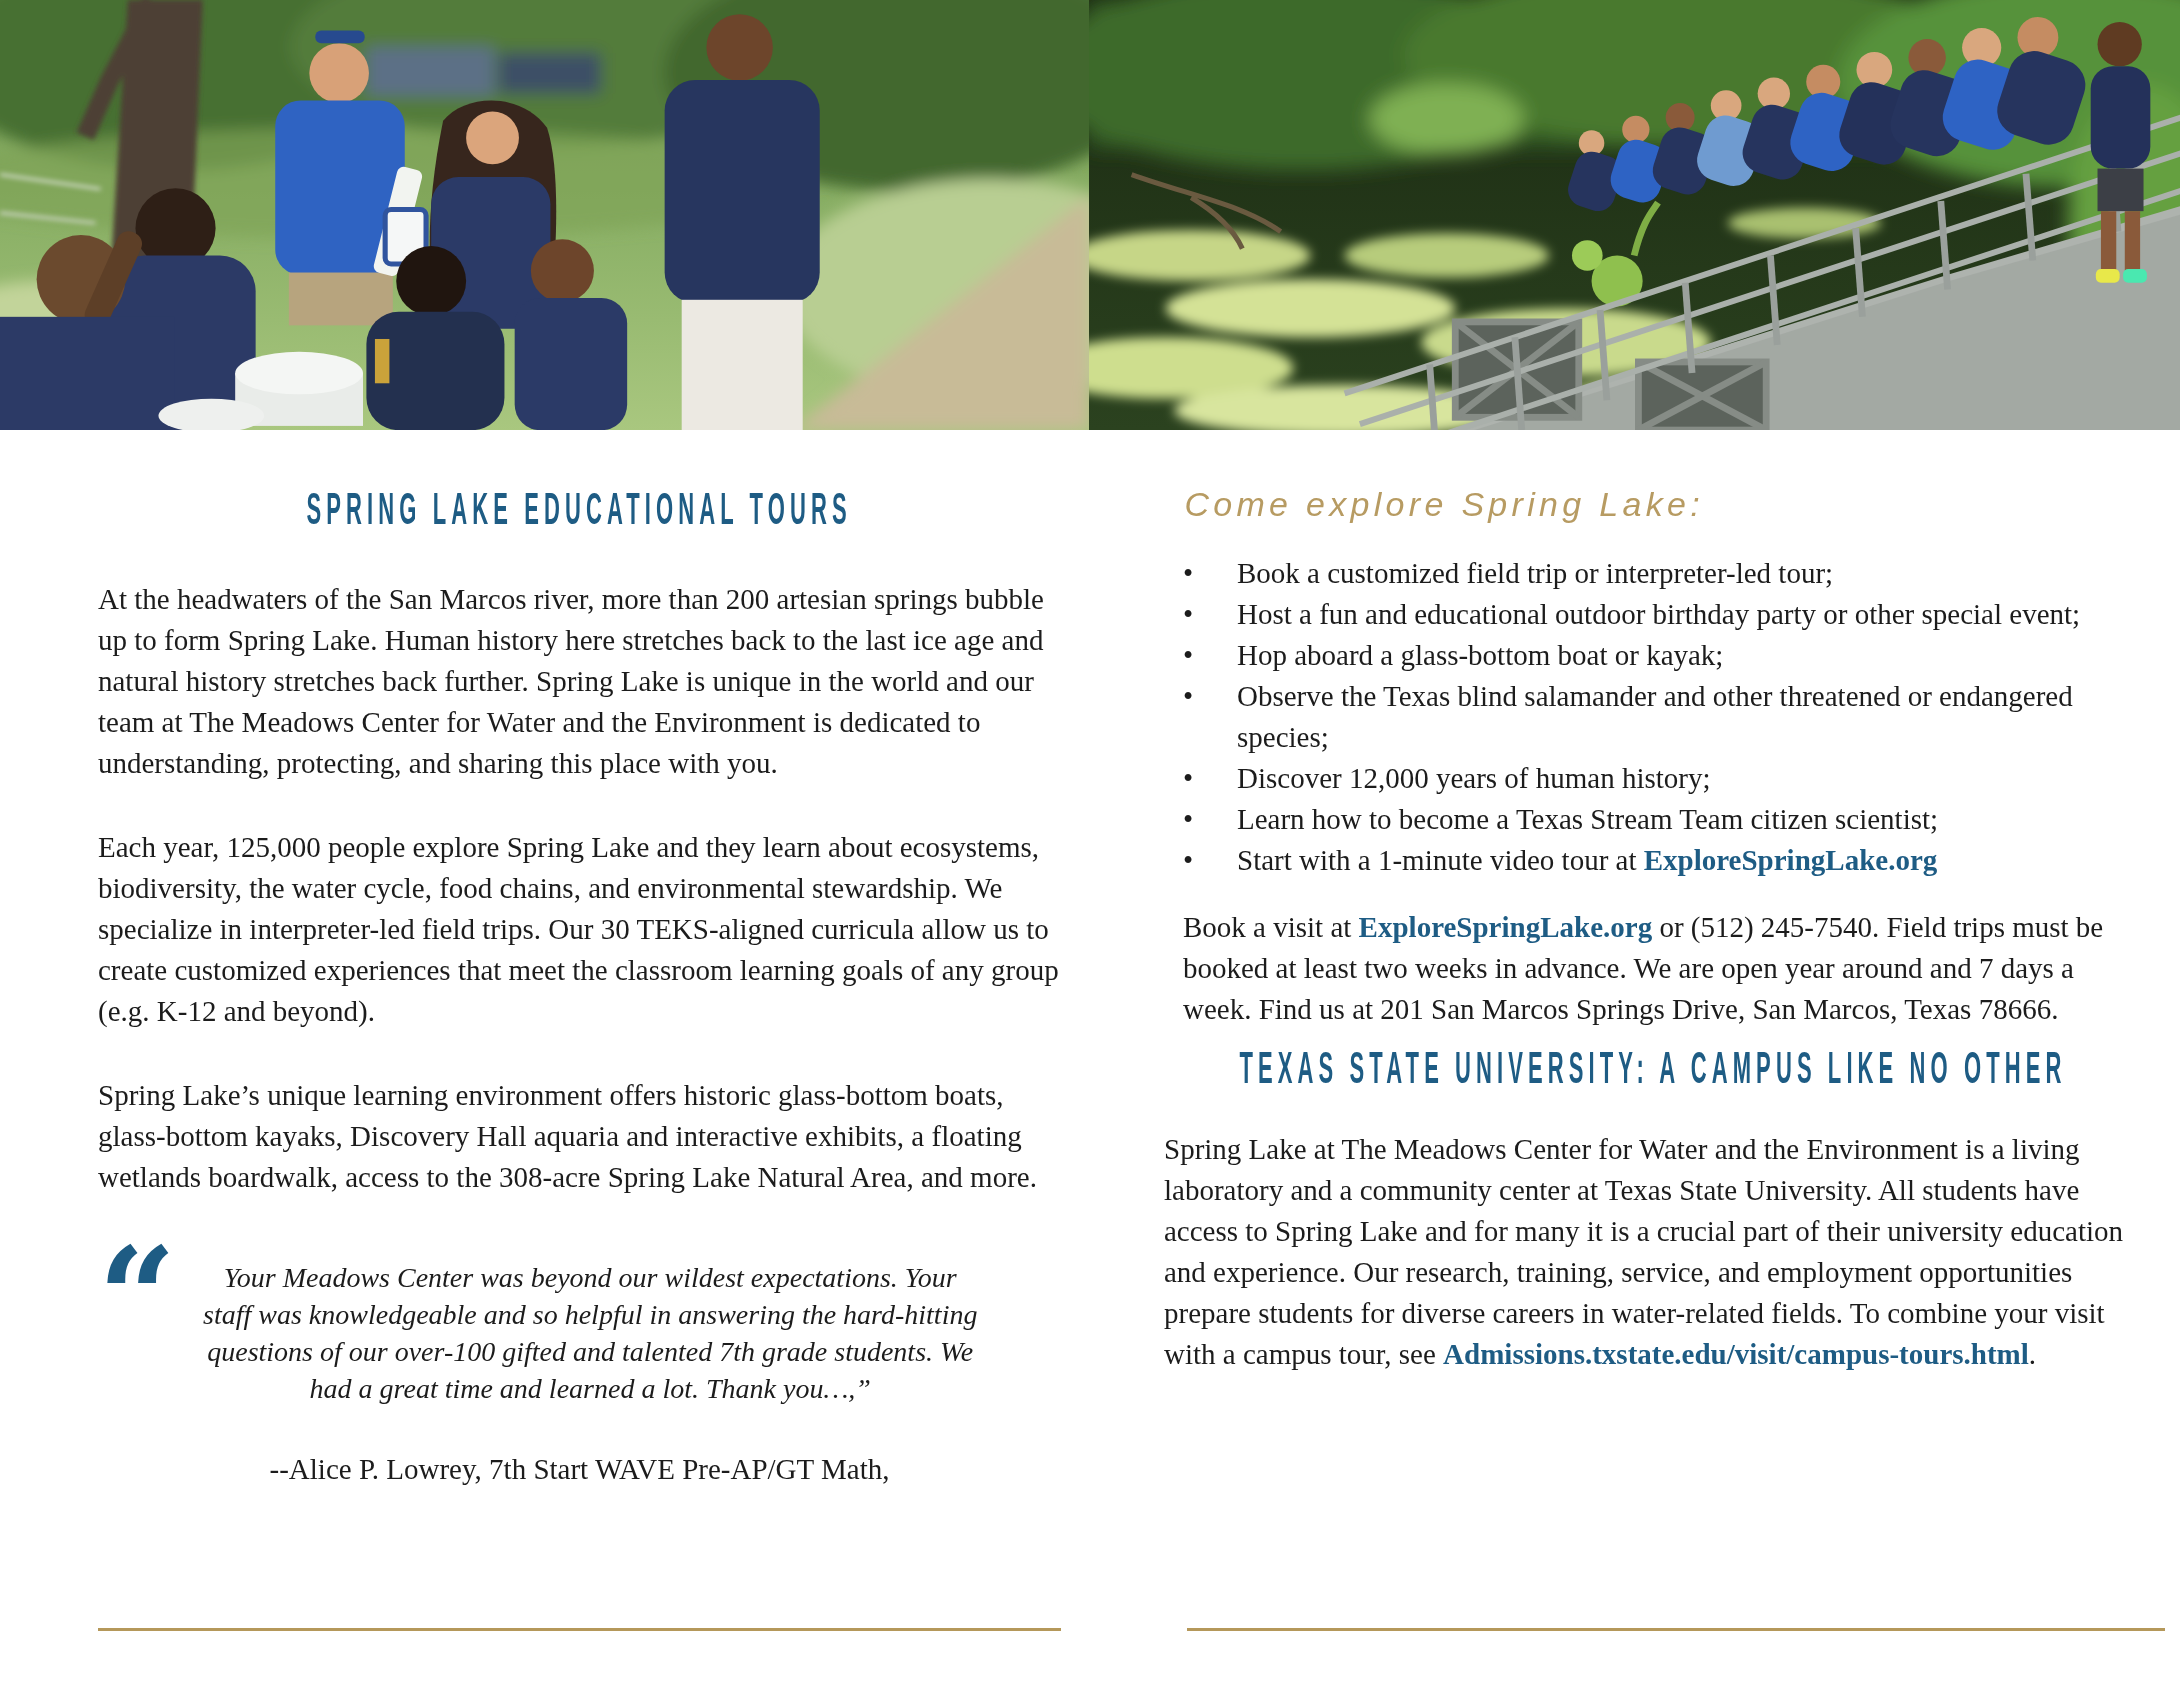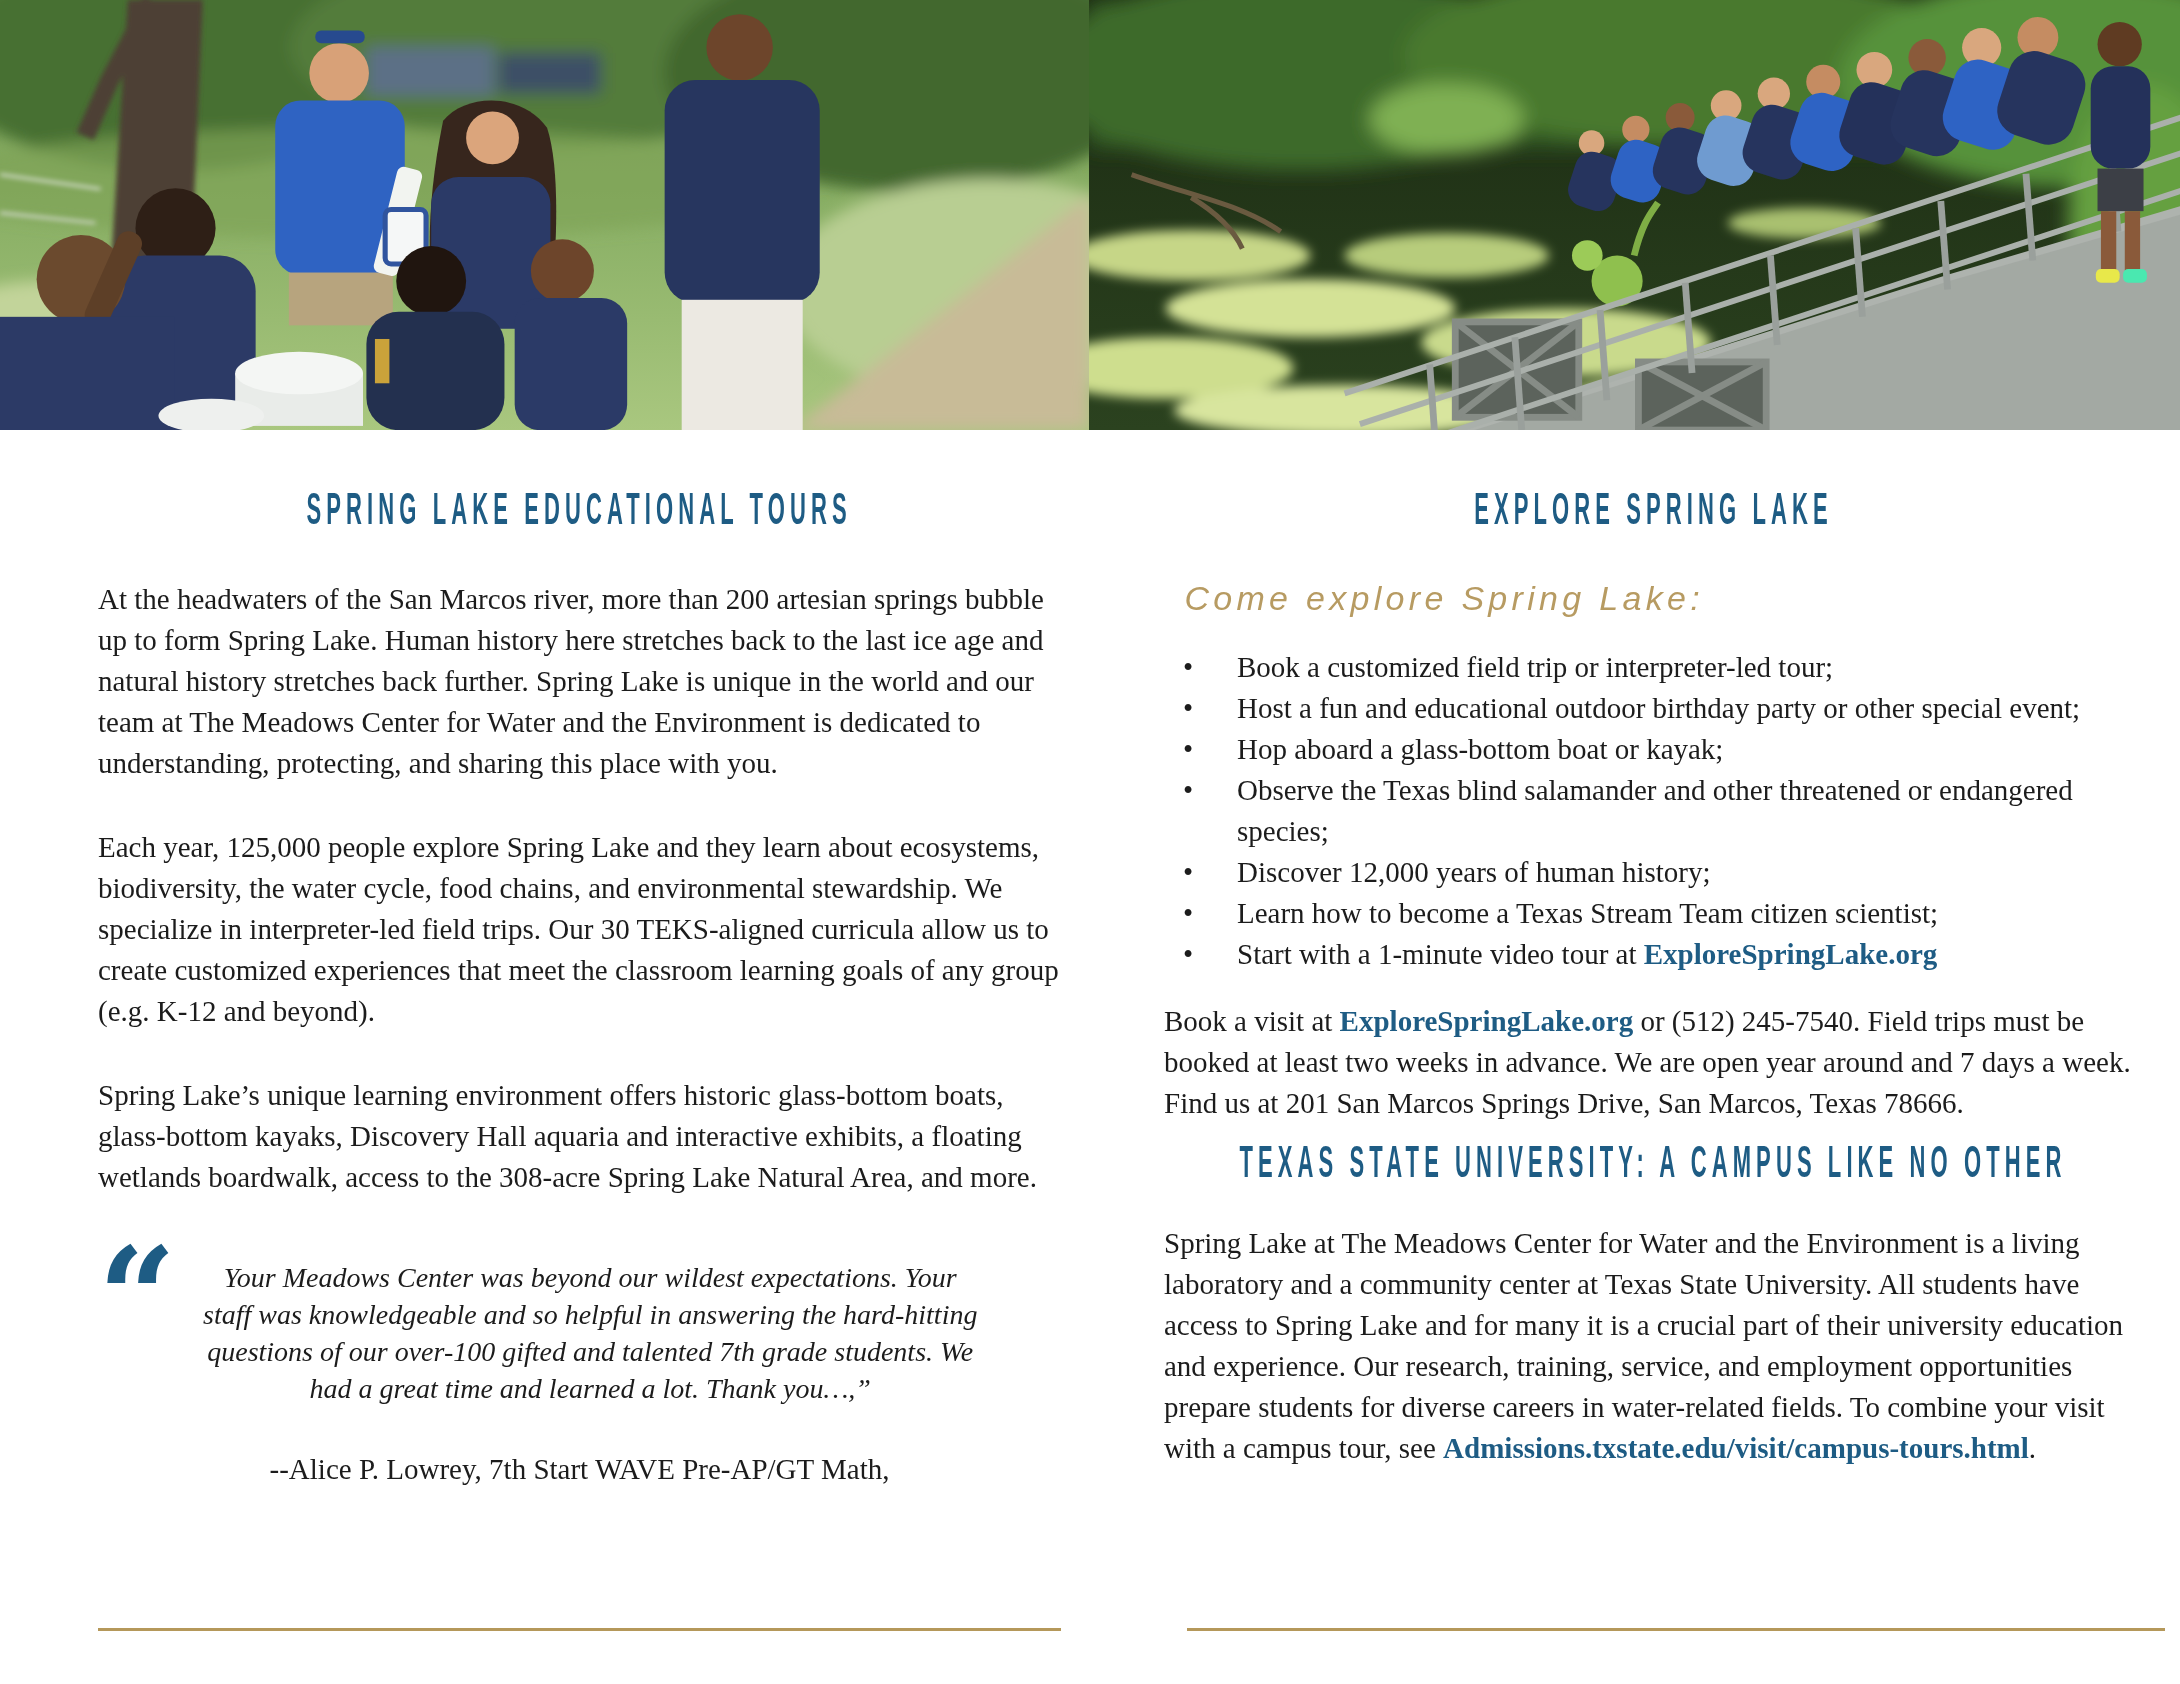--- a/index.html
+++ b/index.html
@@ -30,21 +30,21 @@
   .qmark{flex:0 0 auto;font-family:"DejaVu Serif",serif;font-weight:700;font-size:136px;
          line-height:102px;color:#1e5c84;margin-top:8.5px;}
   .qtext{font-style:italic;font-size:28px;line-height:37px;max-width:784px;padding-top:22px;text-align:center;}
   .attr{margin-top:43px;text-align:center;font-size:29px;line-height:39px;}
   
   .sub{font-family:"Liberation Sans",sans-serif;font-style:italic;font-size:34px;
        letter-spacing:4.3px;color:#b79b62;margin:0 0 0 20.4px;}
   .bl{list-style:none;margin:29px 0 0 0;padding:0;font-size:29px;line-height:41px;}
   .bl li{position:relative;padding-left:73px;}
   .blt{position:absolute;left:19px;top:0;}
-  .booking{margin-top:25.6px;margin-bottom:0;}
+  .booking{margin-top:25.6px;margin-bottom:0;margin-left:19px;}
   .campus-p{margin-bottom:0;}
   
   .gold{position:absolute;top:1628px;height:2.6px;background:#b5985a;}
   .gold-l{left:98px;width:963px;}
   .gold-r{left:1187px;width:978px;}
 </style>
 </head>
 <body>
 
 <div class="page">
@@ -231,23 +231,20 @@
       <div class="quote">
         <div class="qmark">“</div>
         <div class="qtext">Your Meadows Center was beyond our wildest expectations. Your staff was knowledgeable and so helpful in answering the hard-hitting questions of our over-100 gifted and talented 7th grade students. We had a great time and learned a lot. Thank you…,”</div>
       </div>
       <div class="attr">
         <div>--Alice P. Lowrey, 7th Start WAVE Pre-AP/GT Math,</div>
       </div>
     </div>
 
     <div class="col-r">
-      <div class="hrow">
-        <div class="hd">EXPLORE SPRING LAKE</div>
-      </div>
       <div class="sub">Come explore Spring Lake:</div>
 
       <ul class="bl">
         <li><span class="blt">•</span><span>Book a customized field trip or interpreter-led tour;</span></li>
         <li><span class="blt">•</span><span>Host a fun and educational outdoor birthday party or other special event;</span></li>
         <li><span class="blt">•</span><span>Hop aboard a glass-bottom boat or kayak;</span></li>
         <li><span class="blt">•</span><span>Observe the Texas blind salamander and other threatened or endangered species;</span></li>
         <li><span class="blt">•</span><span>Discover 12,000 years of human history;</span></li>
         <li><span class="blt">•</span><span>Learn how to become a Texas Stream Team citizen scientist;</span></li>
         <li><span class="blt">•</span><span>Start with a 1-minute video tour at </span><a class="lnk" href="#">ExploreSpringLake.org</a></li>

